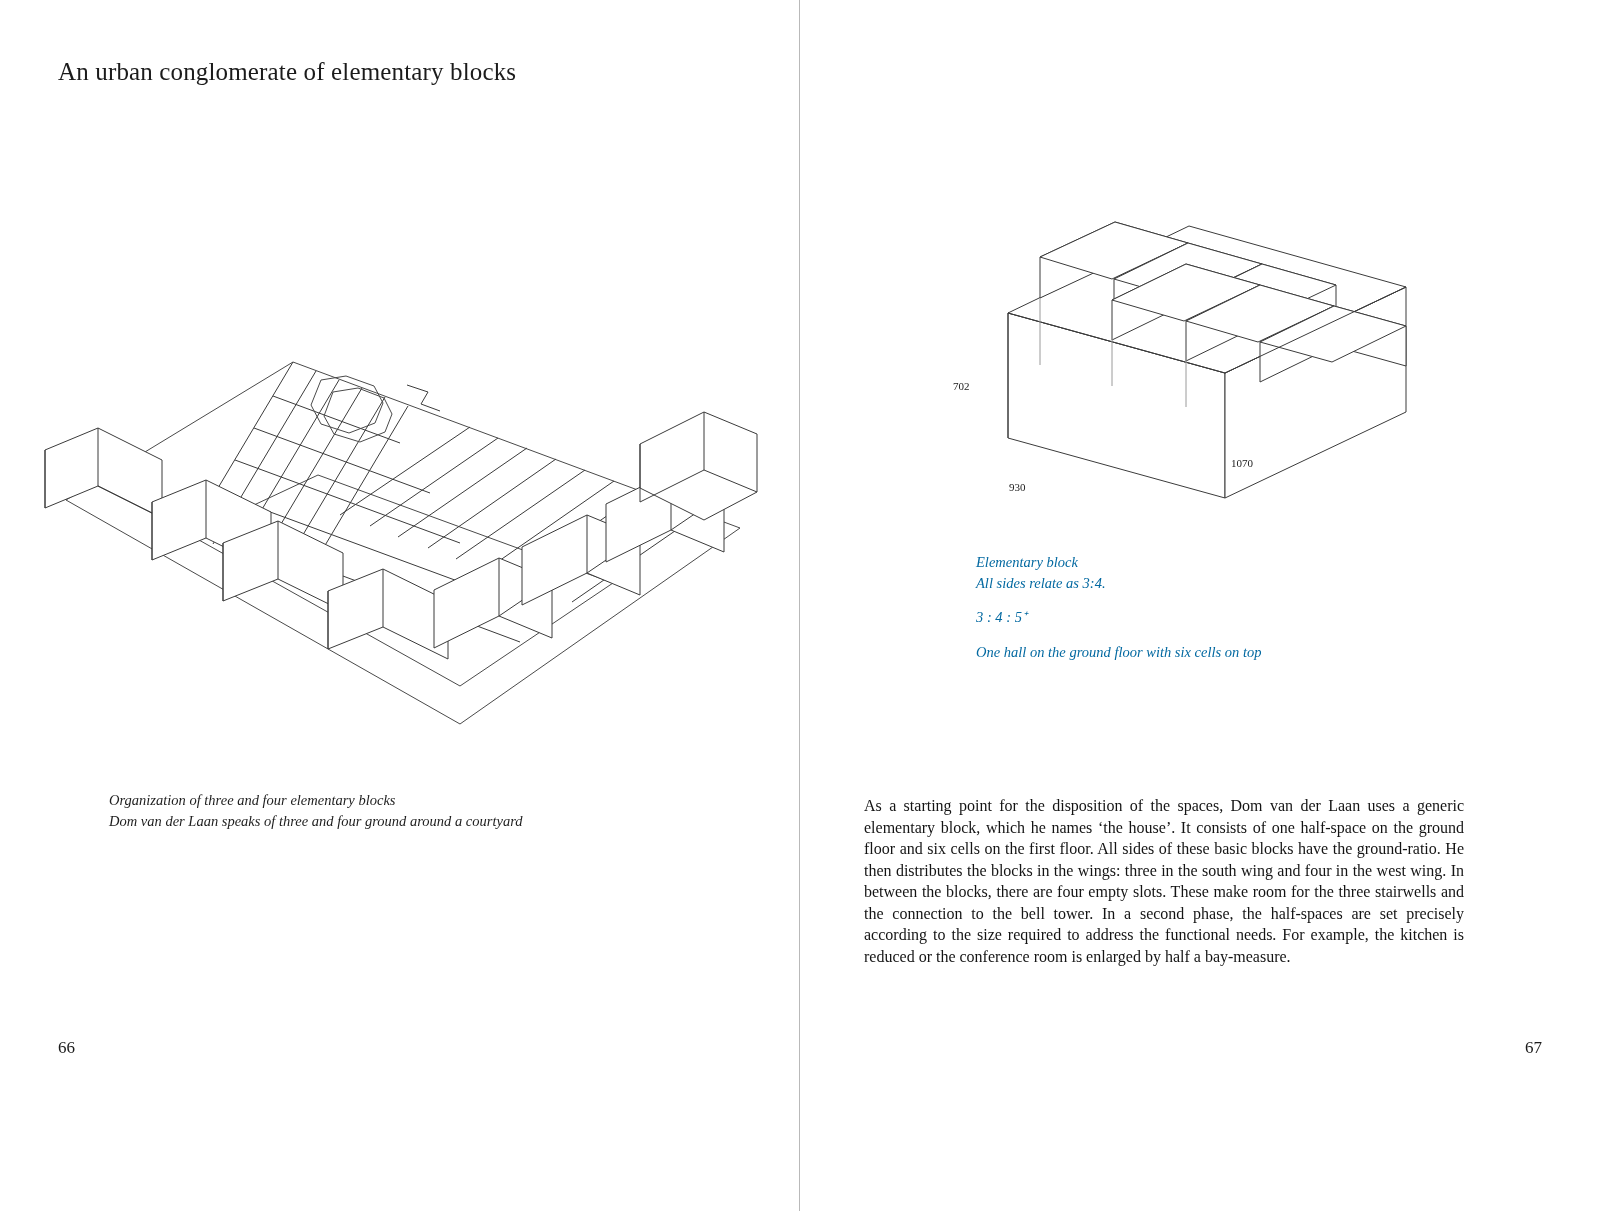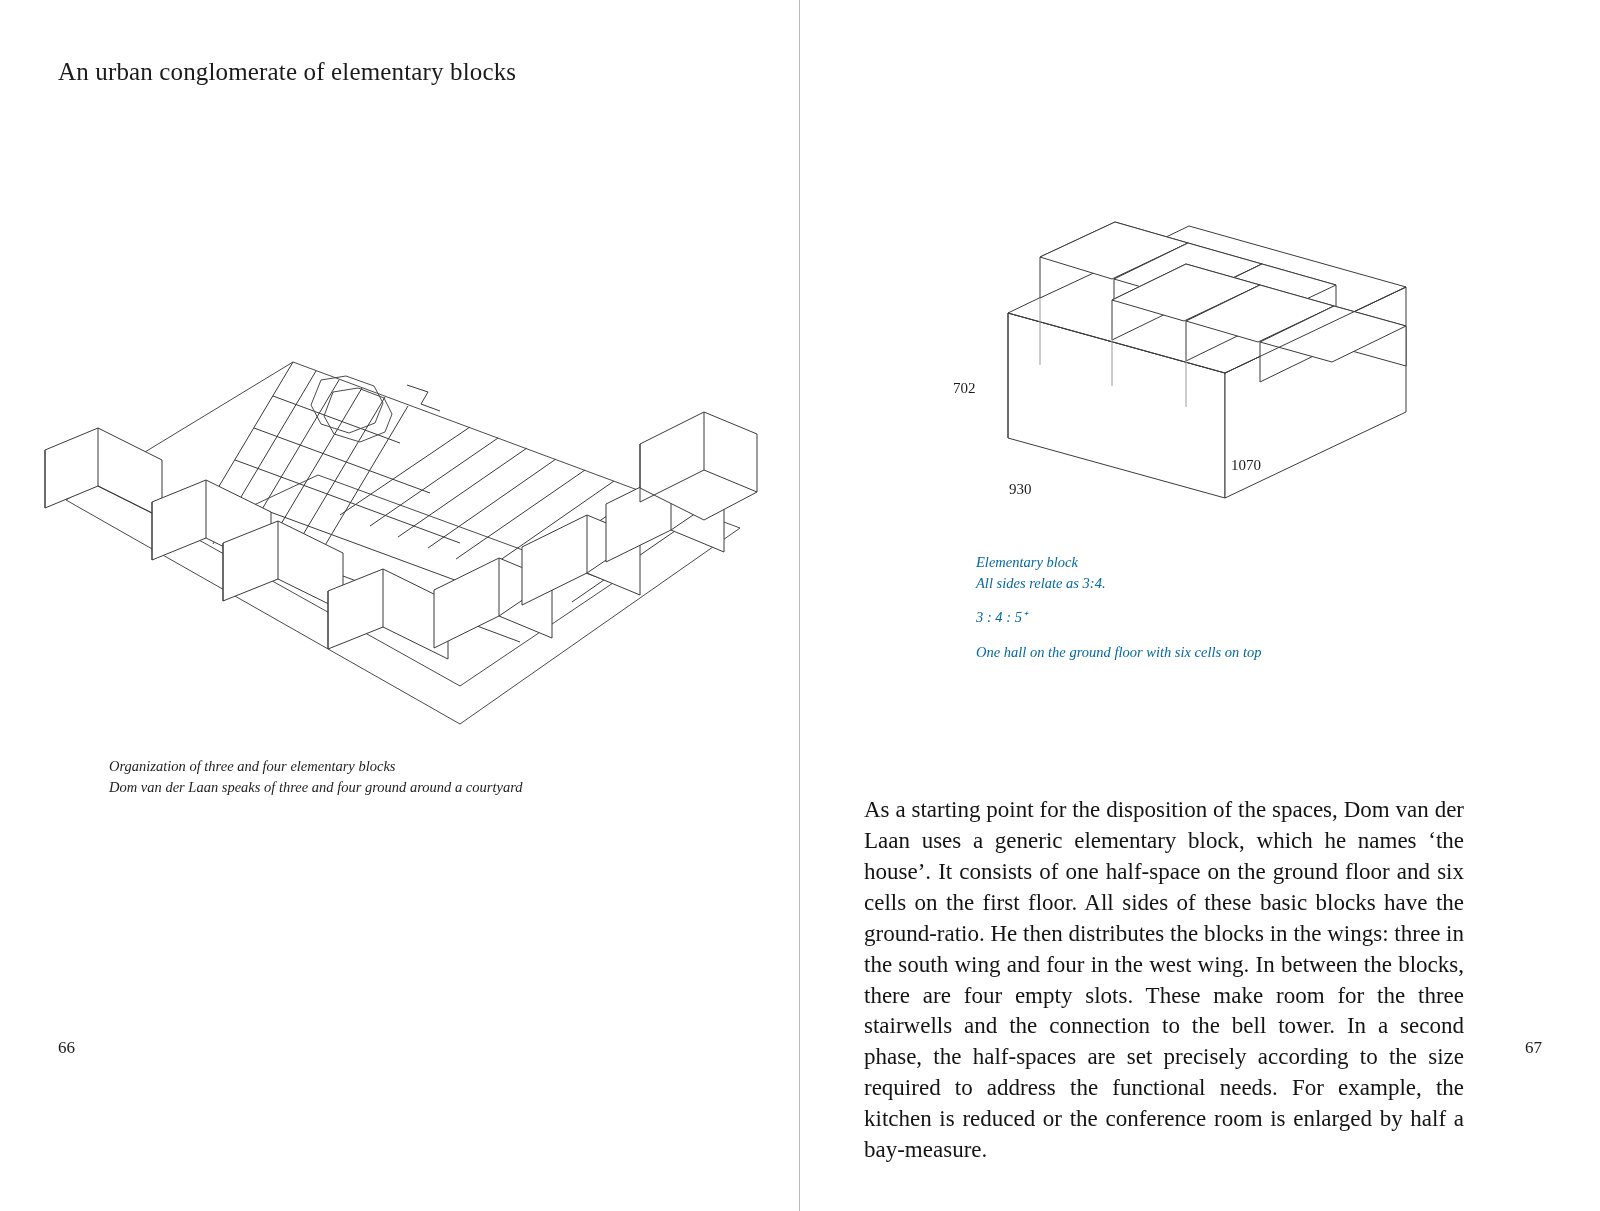--- a/index.html
+++ b/index.html
@@ -50,21 +50,21 @@
     position: absolute;
     left: 40px;
     top: 330px;
     width: 720px;
     height: 430px;
   }
 
   .caption-left {
     position: absolute;
     left: 109px;
-    top: 756px;
+    top: 790px;
     width: 620px;
     font-style: italic;
     font-size: 14.5px;
     line-height: 1.42;
     color: #1e1e1e;
   }
 
   .folio {
     position: absolute;
     bottom: 58px;
@@ -77,21 +77,21 @@
   
   .fig-right {
     position: absolute;
     left: 140px;
     top: 195px;
     width: 560px;
     height: 330px;
   }
   .dim-label {
     position: absolute;
-    font-size: 15px;
+    font-size: 11px;
     color: #1b1b1b;
     font-family: "Liberation Serif", serif;
   }
   .dim-702 { left: 153px; top: 380px; }
   .dim-930 { left: 209px; top: 481px; }
   .dim-1230 { left: 431px; top: 457px; }
 
   .caption-right {
     position: absolute;
     left: 176px;
@@ -103,21 +103,21 @@
     color: #0369a1;
   }
   .caption-right .grp { margin-bottom: 14px; }
   .caption-right .grp:last-child { margin-bottom: 0; }
 
   .body-text {
     position: absolute;
     left: 64px;
     top: 795px;
     width: 600px;
-    font-size: 23px;
+    font-size: 16px;
     line-height: 1.345;
     text-align: justify;
     color: #141414;
   }
   .body-text p { margin: 0; }
 </style>
 </head>
 <body>
 
 <div class="spread">

